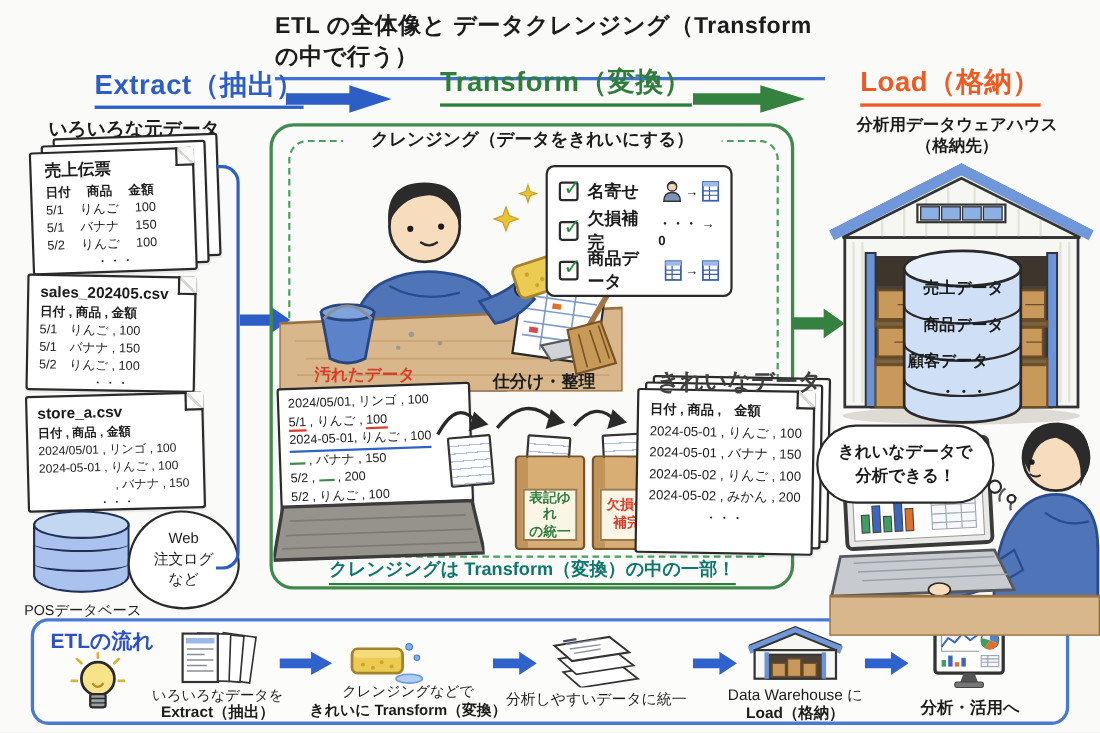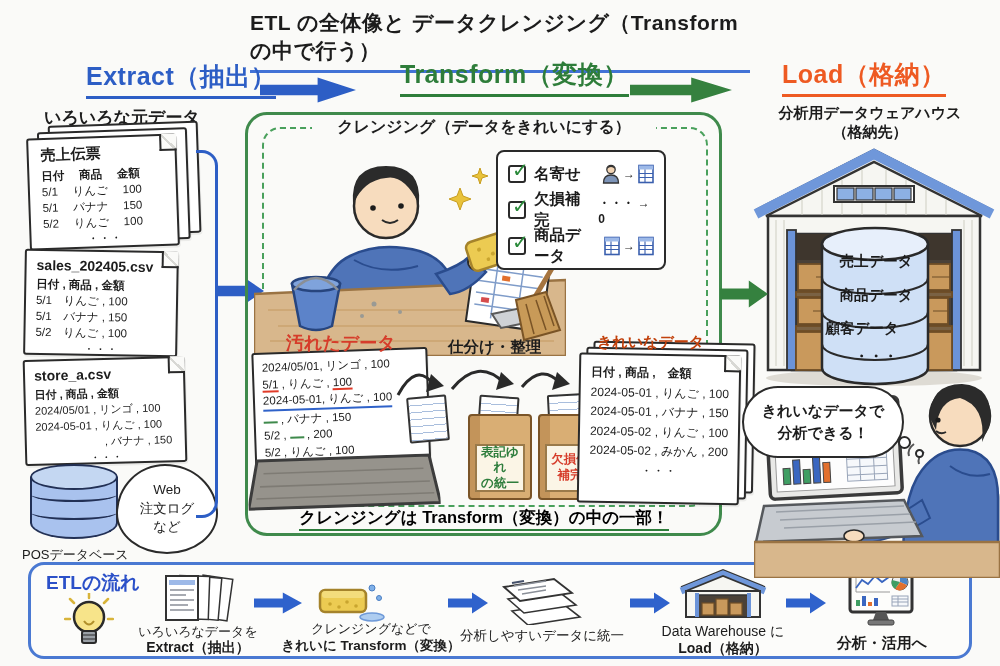--- a/index.html
+++ b/index.html
@@ -32,21 +32,21 @@
 .u-blue{display:inline-block;border-bottom:2.5px solid #2f62c9}
 .u-green{border-bottom:2px solid #3f8a4c}
 .blank{display:inline-block;width:14px;height:10px}
 .cbox{position:absolute;width:64px;height:86px;border:2.5px solid #7a5428;border-radius:4px;
   background:linear-gradient(90deg,#c3945a 0 10px,#d9ae74 10px)}
 .plaque{position:absolute;left:5px;right:5px;top:28px;bottom:6px;background:#fbf5e6;border:2px solid #9a7a4a;
   display:flex;flex-direction:column;justify-content:center;text-align:center;font-size:12.5px;font-weight:bold;line-height:1.25}
 .boxpaper{position:absolute;width:40px;height:46px;background-color:#fff;border:2px solid #333;border-radius:2px;
   background-image:repeating-linear-gradient(180deg,transparent 0 6px,#a9bedd 6px 7px)}
 .crow{font-size:12px;line-height:19.5px;white-space:pre}
-.footer-note{font-size:16.5px;font-weight:bold;color:#000000;border-bottom:2.5px solid #2e7d3c;padding-bottom:3px}
+.footer-note{font-size:16.5px;font-weight:bold;color:#0f766e;border-bottom:2.5px solid #2e7d3c;padding-bottom:3px}
 .dbl{position:absolute;width:108px;text-align:center;font-size:14.5px;font-weight:bold}
 .bubble{background:#fff;border:2.5px solid #2a2a2a;border-radius:40px;display:flex;flex-direction:column;
   justify-content:center;text-align:center;font-size:15px;font-weight:bold;line-height:1.45;z-index:7}
 .bcirc{position:absolute;background:#fff;border:2px solid #2a2a2a;border-radius:50%;z-index:7}
 .cloud{position:absolute;background:#fff;border:2.5px solid #2a2a2a;border-radius:48% 52% 50% 50%/55% 55% 45% 45%;
   display:flex;flex-direction:column;justify-content:center;text-align:center;font-size:13.5px;line-height:1.4}
 .bar{border:3px solid #4a79d2;border-radius:16px;background:#fcfcfa}
 .flow-title{font-size:19px;font-weight:bold;color:#2b50c8}
 .farrow{background:#2f62cc;clip-path:polygon(0 30%,60% 30%,60% 2%,100% 50%,60% 98%,60% 70%,0 70%)}
 .cap1{font-size:13px;line-height:1.25;text-align:center}
@@ -208,21 +208,21 @@
         <span>→</span>
         <svg width="16" height="20" viewBox="0 0 16 20">
           <rect x="1" y="1.5" width="14" height="17" fill="#fff" stroke="#3a5fae" stroke-width="1.6"></rect>
           <rect x="1" y="1.5" width="14" height="4" fill="#9db9e8"></rect>
           <path d="M1,9.5 h14 M1,13.5 h14 M7,5.5 v13" stroke="#3a5fae" stroke-width="1.1"></path>
         </svg>
       </div>
     </div>
   </div>
 
-  <div class="abs lbl" style="left:286px;top:331px;font-size:18px;color:#d63c2a;z-index:4">汚れたデータ</div>
+  <div class="abs lbl" style="left:286px;top:331px;font-size:15px;color:#d63c2a;z-index:4">汚れたデータ</div>
   <div class="abs" style="left:246px;top:350px;width:192px;height:158px;transform:rotate(-2deg);z-index:2">
     <div class="paper" style="left:8px;top:0;width:176px;height:126px;padding:5px 8px">
       <div class="drow">2024/05/01, リンゴ , 100</div>
       <div class="drow"><span class="u-red">5/1</span><span> , りんご , </span><span class="u-red">100</span></div>
       <div class="drow"><span class="u-blue">2024-05-01, りんご , 100</span></div>
       <div class="drow"><span class="blank u-green"></span><span> , バナナ , 150</span></div>
       <div class="drow"><span>5/2 , </span><span class="blank u-green"></span><span> , 200</span></div>
       <div class="drow">5/2 , りんご , 100</div>
       <div class="drow ctr">・・・</div>
     </div>
@@ -251,21 +251,21 @@
     </div>
   </div>
   <div class="boxpaper" style="left:548px;top:394px;transform:rotate(-3deg);z-index:2"></div>
   <div class="cbox" style="left:538px;top:414px;z-index:3">
     <div class="plaque" style="color:#d63c2a">
       <div>欠損値</div>
       <div>補完</div>
     </div>
   </div>
 
-  <div class="abs lbl" style="left:597px;top:333px;font-size:15px;color:#c2410c;z-index:4">きれいなデータ</div>
+  <div class="abs lbl" style="left:597px;top:333px;font-size:21px;color:#404040;z-index:4">きれいなデータ</div>
   <div class="abs" style="left:578px;top:354px;width:166px;height:154px;transform:rotate(1deg);z-index:3">
     <div class="paper" style="left:14px;top:-12px;width:162px;height:150px"></div>
     <div class="paper" style="left:7px;top:-6px;width:162px;height:150px"></div>
     <div class="paper dog" style="left:0;top:0;width:162px;height:150px;padding:8px 10px">
       <div class="crow lbl">日付 , 商品 ,　金額</div>
       <div class="crow">2024-05-01 , りんご , 100</div>
       <div class="crow">2024-05-01 , バナナ , 150</div>
       <div class="crow">2024-05-02 , りんご , 100</div>
       <div class="crow">2024-05-02 , みかん , 200</div>
       <div class="crow ctr">・・・</div>

